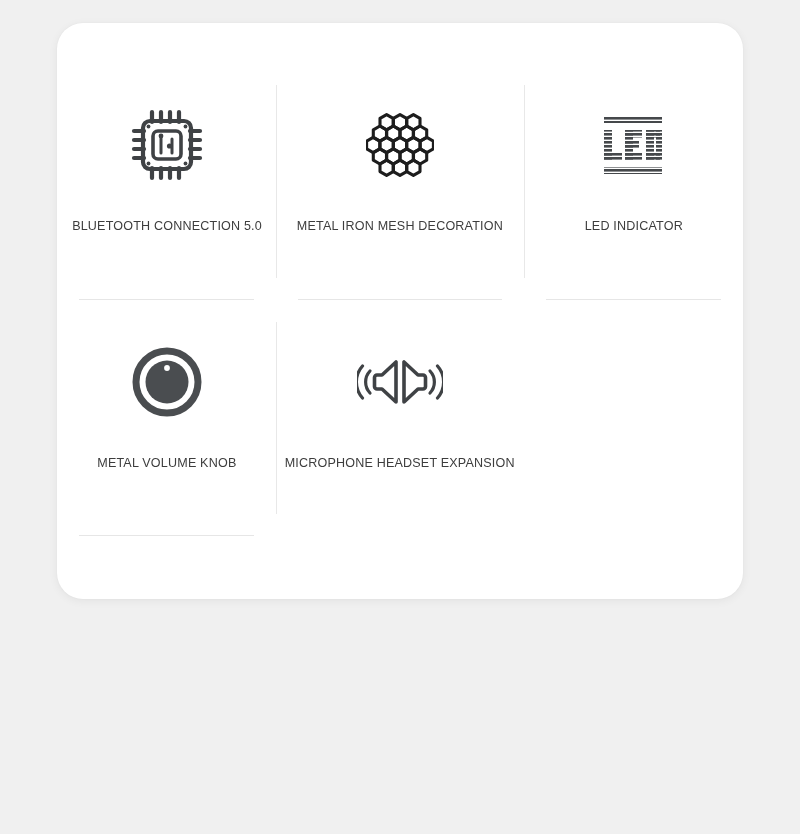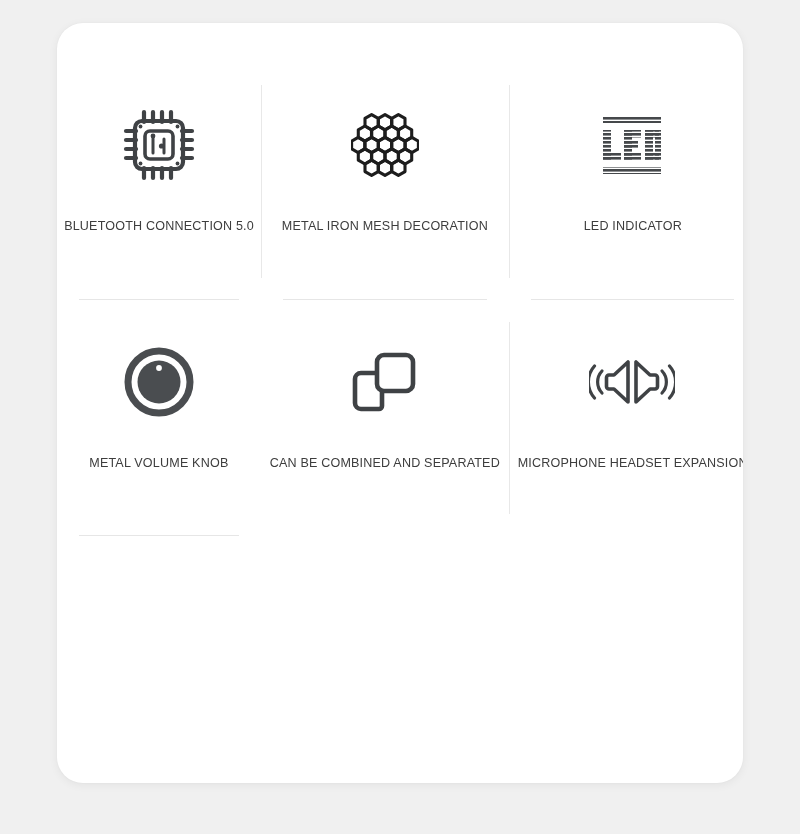--- a/index.html
+++ b/index.html
@@ -21,21 +21,21 @@
     height: 834px;
     background: #f0f0f0;
     box-sizing: border-box;
   }
 
   .feature-card {
     position: absolute;
     left: 57px;
     top: 23px;
     width: 686px;
-    height: 760px;
+    height: 576px;
     background: #ffffff;
     border-radius: 26px;
     box-shadow: 0 2px 10px rgba(0,0,0,0.06), 0 0 2px rgba(0,0,0,0.04);
     box-sizing: border-box;
     overflow: hidden;
   }
 
   .feature-grid {
     position: absolute;
     left: 0;
@@ -218,29 +218,20 @@
           <svg width="70" height="70" viewBox="0 0 70 70" fill="none">
             <circle cx="35" cy="35" r="31" stroke="#4a4d50" stroke-width="7" fill="none"></circle>
             <circle cx="35" cy="35" r="21.5" fill="#4a4d50"></circle>
             <circle cx="35" cy="21" r="2.9" fill="#ffffff"></circle>
           </svg>
         </div>
         <div class="feature-label">METAL VOLUME KNOB</div>
       </div>
 
 
-      <div class="feature-cell">
-        <div class="icon-wrap">
-          <svg width="68" height="68" viewBox="0 0 68 68" fill="none">
-            <path d="M31 25 L31 58 A3 3 0 0 1 28 61 L10 61 A6 6 0 0 1 4 55 L4 31 A6 6 0 0 1 10 25 Z" stroke="#3f4245" stroke-width="4.6" fill="none" stroke-linejoin="round"></path>
-            <rect x="26" y="7" width="36" height="36" rx="7" ry="7" stroke="#3f4245" stroke-width="4.6" fill="#ffffff"></rect>
-          </svg>
-        </div>
-        <div class="feature-label">CAN BE COMBINED AND SEPARATED</div>
-      </div>
 
       <div class="feature-cell vsep-left">
         <div class="icon-wrap">
           <svg width="86" height="56" viewBox="0 0 86 56" fill="none">
             <g stroke="#3f4245" stroke-width="3.2" fill="none" stroke-linecap="round">
               <path d="M13 17 A16 16 0 0 0 13 39"></path>
               <path d="M5.5 12 A24 24 0 0 0 5.5 44"></path>
               <path d="M73 17 A16 16 0 0 1 73 39"></path>
               <path d="M80.5 12 A24 24 0 0 1 80.5 44"></path>
             </g>

